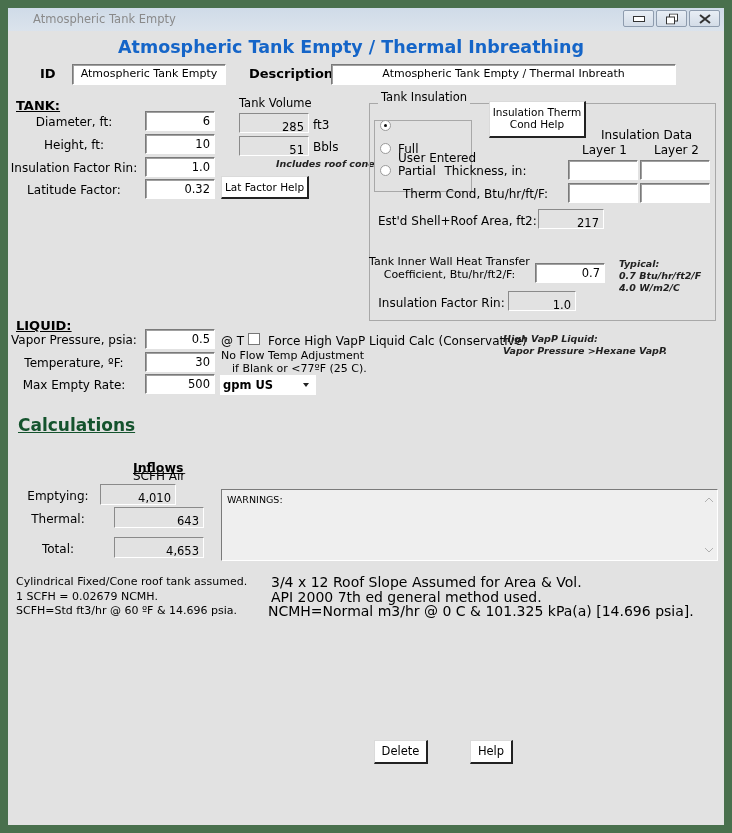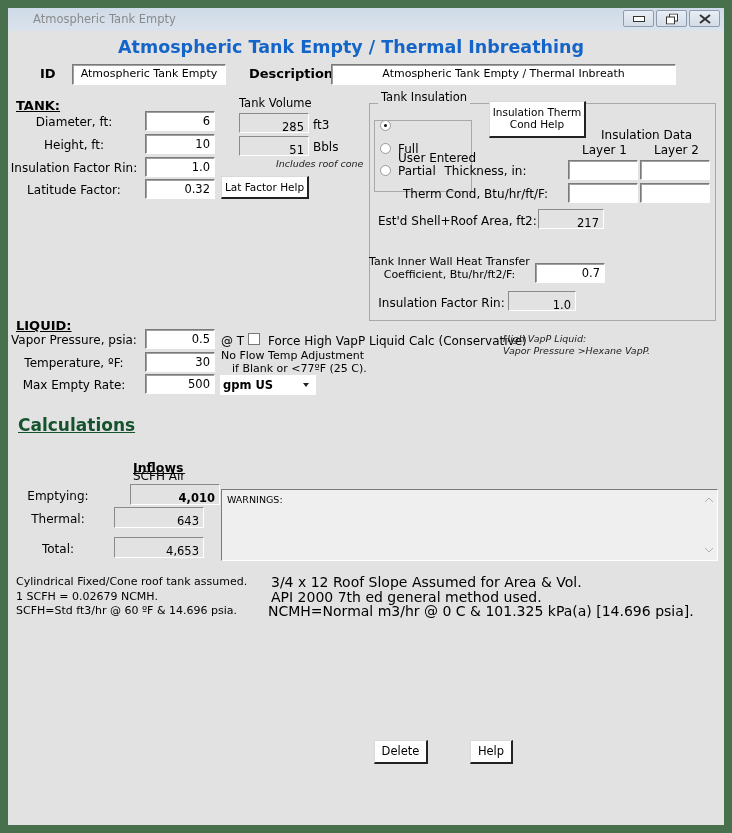--- a/index.html
+++ b/index.html
@@ -9,21 +9,21 @@
   .titletext{position:absolute;left:25px;top:4px;font-size:11.5px;color:#8a8a8a;}
   .wbtn{position:absolute;top:2px;height:17px;border:1px solid #8e9cae;border-radius:2px;background:linear-gradient(#e8eef5,#d3dce7);box-sizing:border-box;}
   .wbtn svg{position:absolute;left:50%;top:50%;transform:translate(-50%,-50%);}
   .abs{position:absolute;}
   .lbl{position:absolute;font-size:12px;white-space:nowrap;}
   .r{text-align:center;}
   .input{position:absolute;background:#fff;border:1px solid #7a7a7a;border-right-color:#fff;border-bottom-color:#fff;box-shadow:inset 1px 1px 0 #a0a0a0;box-sizing:border-box;font-size:11.5px;padding:2px 4px;text-align:right;line-height:14px;}
   .ro{position:absolute;background:#e2e2e2;border:1px solid #8a8a8a;border-right-color:#fff;border-bottom-color:#fff;box-sizing:border-box;font-size:11.5px;padding:6px 4px;text-align:right;line-height:14px;}
   .btn{position:absolute;background:#fff;border:1px solid #dadada;border-right:2px solid #222;border-bottom:2px solid #222;box-sizing:border-box;font-size:10.5px;text-align:center;cursor:pointer;}
   .hdr{position:absolute;font-size:13px;font-weight:bold;text-decoration:underline;}
-  .ital{position:absolute;font-size:9.5px;font-style:italic;font-weight:normal;color:#222;line-height:12px;white-space:nowrap;}
+  .ital{position:absolute;font-size:9.5px;font-style:italic;font-weight:bold;color:#222;line-height:12px;white-space:nowrap;}
   .group{position:absolute;border:1px solid #a8a8a8;box-sizing:border-box;}
   .radio{position:absolute;width:11px;height:11px;border-radius:50%;background:#fff;border:1px solid #9a9a9a;box-sizing:border-box;}
   .radio.on::after{content:"";position:absolute;left:3px;top:3px;width:3px;height:3px;border-radius:50%;background:#111;}
 </style>
 </head>
 <body>
 
 <div class="win">
 
   <div class="titlebar">
@@ -96,20 +96,25 @@
   <div class="input" style="left:632px;top:175px;width:70px;height:20px;"></div>
 
   <div class="lbl r" style="left:370px;top:206px;width:155px;">Est'd Shell+Roof Area, ft2:</div>
   <div class="ro" style="left:530px;top:201px;width:66px;height:20px;">217</div>
 
   <div class="lbl r" style="left:360px;top:247px;width:163px;font-size:11px;line-height:13px;">
     <div>Tank Inner Wall Heat Transfer</div>
     <div>Coefficient, Btu/hr/ft2/F:</div>
   </div>
   <div class="input" style="left:527px;top:255px;width:70px;height:20px;">0.7</div>
+  <div class="ital" style="left:611px;top:250px;">
+    <div>Typical:</div>
+    <div>0.7 Btu/hr/ft2/F</div>
+    <div>4.0 W/m2/C</div>
+  </div>
   <div class="lbl r" style="left:370px;top:288px;width:127px;">Insulation Factor Rin:</div>
   <div class="ro" style="left:500px;top:283px;width:68px;height:20px;">1.0</div>
 
   <div class="hdr" style="left:8px;top:310px;">LIQUID:</div>
   <div class="lbl r" style="left:0;top:325px;width:132px;">Vapor Pressure, psia:</div>
   <div class="input" style="left:137px;top:321px;width:70px;height:20px;">0.5</div>
   <div class="lbl" style="left:213px;top:326px;">@ T</div>
   <div class="abs" style="left:240px;top:325px;width:12px;height:12px;background:#fff;border:1px solid #777;box-sizing:border-box;"></div>
   <div class="lbl" style="left:260px;top:326px;">Force High VapP Liquid Calc (Conservative)</div>
   <div class="ital" style="left:495px;top:325px;font-size:9.5px;">
@@ -128,21 +133,21 @@
     <span class="abs" style="left:3px;top:3px;font-size:11.5px;font-weight:bold;">gpm US</span>
     <svg class="abs" style="left:83px;top:8px;" width="6" height="4">
         <path d="M0 0 L6 0 L3 4 Z" fill="#222"></path>
       </svg>
   </div>
 
   <div class="abs" style="left:10px;top:407px;font-size:17px;font-weight:bold;color:#14532d;text-decoration:underline;">Calculations</div>
   <div class="abs" style="left:125px;top:440px;font-size:12.5px;font-weight:bold;text-decoration:underline;margin-top:12px;">Inflows</div>
   <div class="lbl" style="left:125px;top:461px;">SCFH Air</div>
   <div class="lbl r" style="left:0;top:481px;width:100px;">Emptying:</div>
-  <div class="ro" style="left:122px;top:476px;width:90px;height:21px;font-weight:bold;">4,010</div>
+  <div class="ro" style="left:92px;top:476px;width:76px;height:21px;">4,010</div>
   <div class="lbl r" style="left:0;top:504px;width:100px;">Thermal:</div>
   <div class="ro" style="left:106px;top:499px;width:90px;height:21px;">643</div>
   <div class="abs" style="left:112px;top:531px;width:80px;height:2px;background:#1a5fb4;"></div>
   <div class="lbl r" style="left:0;top:534px;width:100px;">Total:</div>
   <div class="ro" style="left:106px;top:529px;width:90px;height:21px;">4,653</div>
 
   <div class="abs" style="left:213px;top:481px;width:497px;height:72px;background:#efefef;border:1px solid #7a7a7a;border-right-color:#fff;border-bottom-color:#fff;box-sizing:border-box;">
     <div class="abs" style="left:5px;top:4px;font-size:9.5px;">WARNINGS:</div>
     <div class="abs" style="right:0;top:0;width:16px;height:70px;background:#efefef;">
       <svg class="abs" style="left:4px;top:7px;" width="8" height="5">

